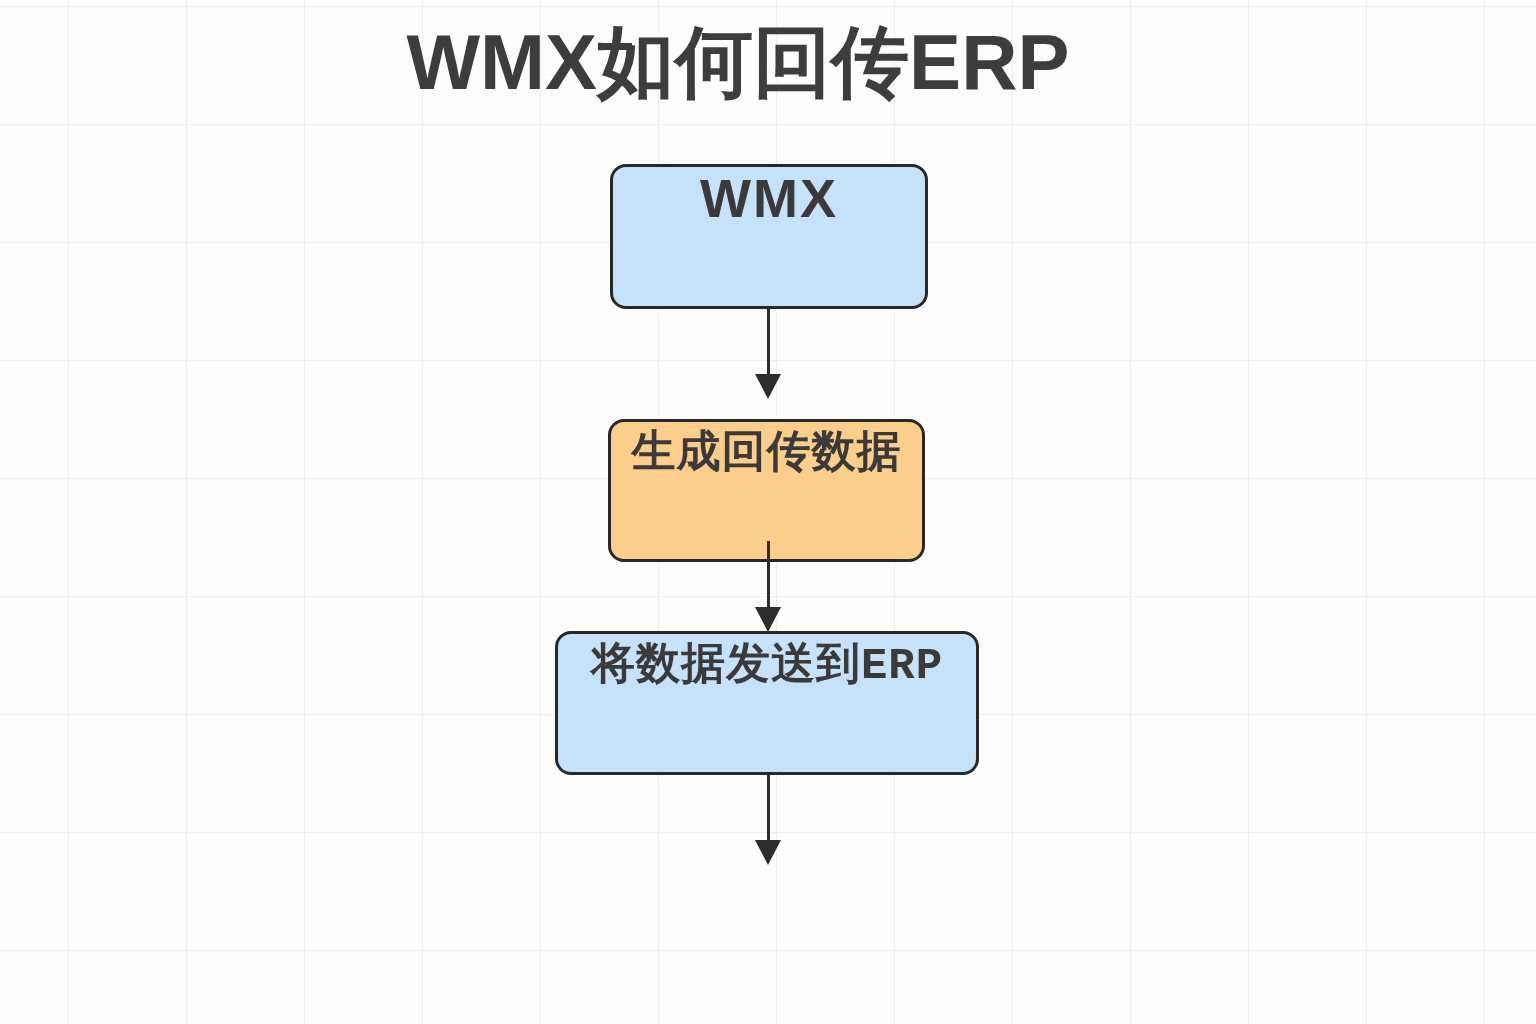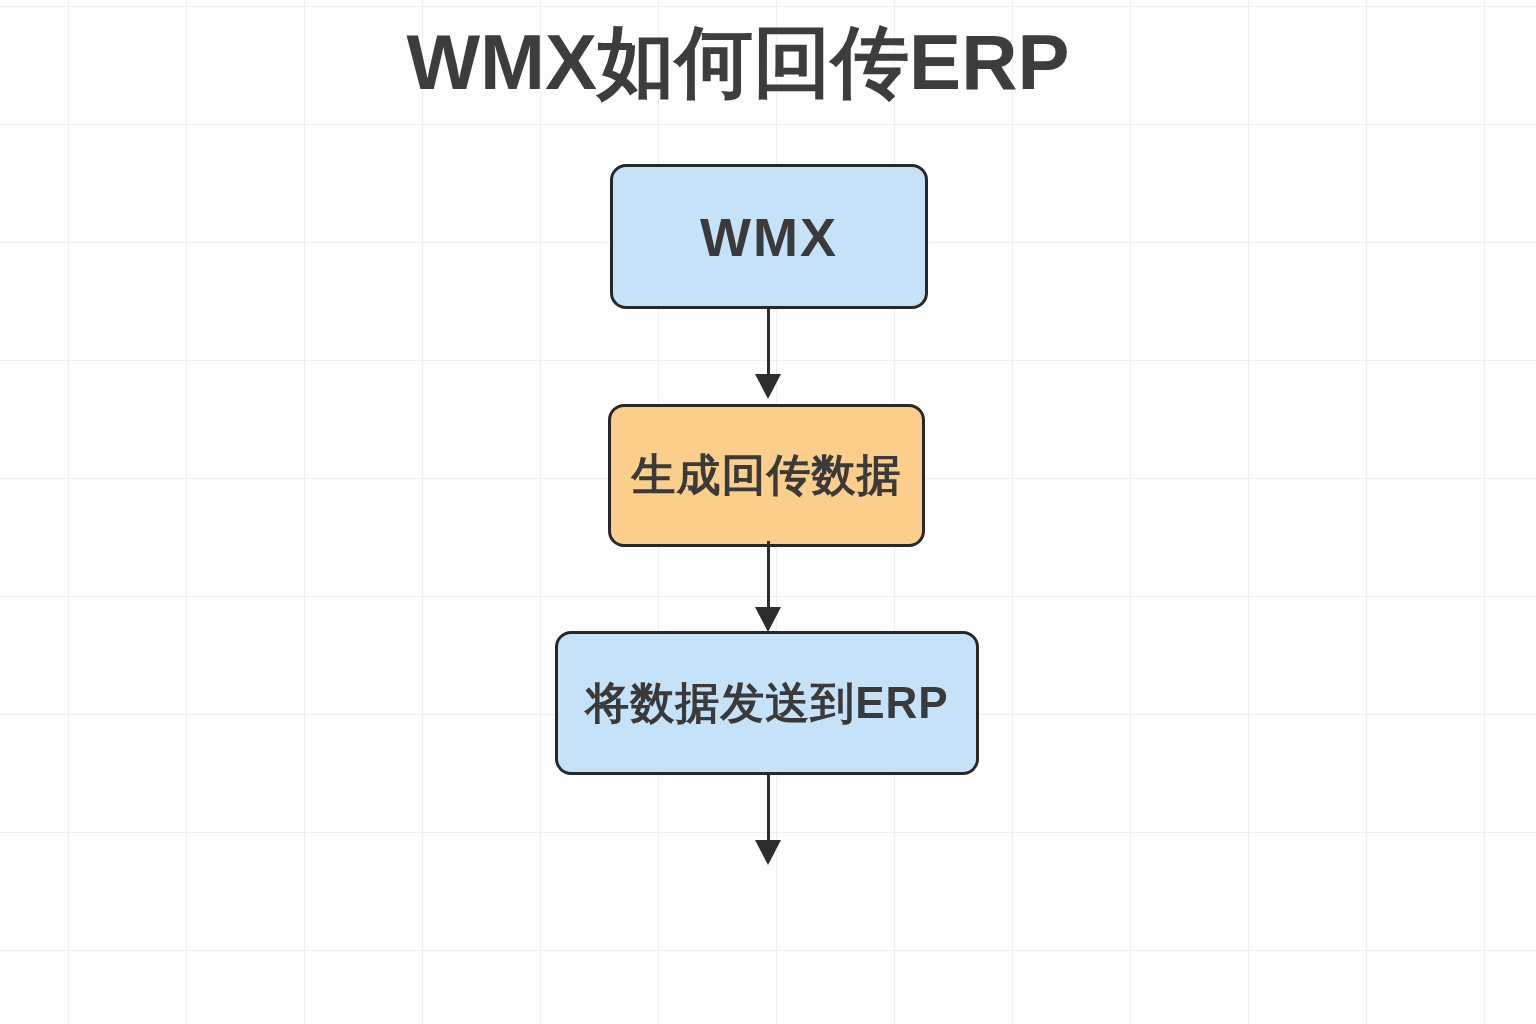--- a/index.html
+++ b/index.html
@@ -28,37 +28,37 @@
     text-align: center;
     font-size: 78px;
     font-weight: 700;
     color: #3d3d3d;
     letter-spacing: 0px;
     line-height: 1.2;
   }
   .node {
     position: absolute;
     display: flex;
-    align-items: center;
+    align-items: flex-start;
     justify-content: center;
     box-sizing: border-box;
     border: 3px solid #282828;
     border-radius: 16px;
     font-weight: 700;
     color: #3a3a3a;
     font-size: 44px;
     letter-spacing: 1px;
     text-align: center;
   }
   .node--blue   { background: #c6e2f9; }
   .node--orange { background: #fbce8b; }
   .node--start  { font-size: 54px; letter-spacing: 2px; }
   .node--wmx     { left: 610px; top: 164px; width: 318px; height: 145px; }
-  .node--generate{ left: 608px; top: 404px; width: 317px; height: 143px; }
-  .node--send    { left: 555px; top: 631px; width: 424px; height: 144px; }
+  .node--generate{ left: 608px; top: 419px; width: 317px; height: 143px; }
+  .node--send    { left: 555px; top: 631px; width: 424px; height: 144px; font-family: Liberation Mono, monospace; }
   .node--receive { left: 578px; top: 864px; width: 380px; height: 143px; }
   .connector {
     position: absolute;
     width: 26px;
     display: flex;
     flex-direction: column;
     align-items: center;
   }
   .connector .shaft {
     width: 3px;

